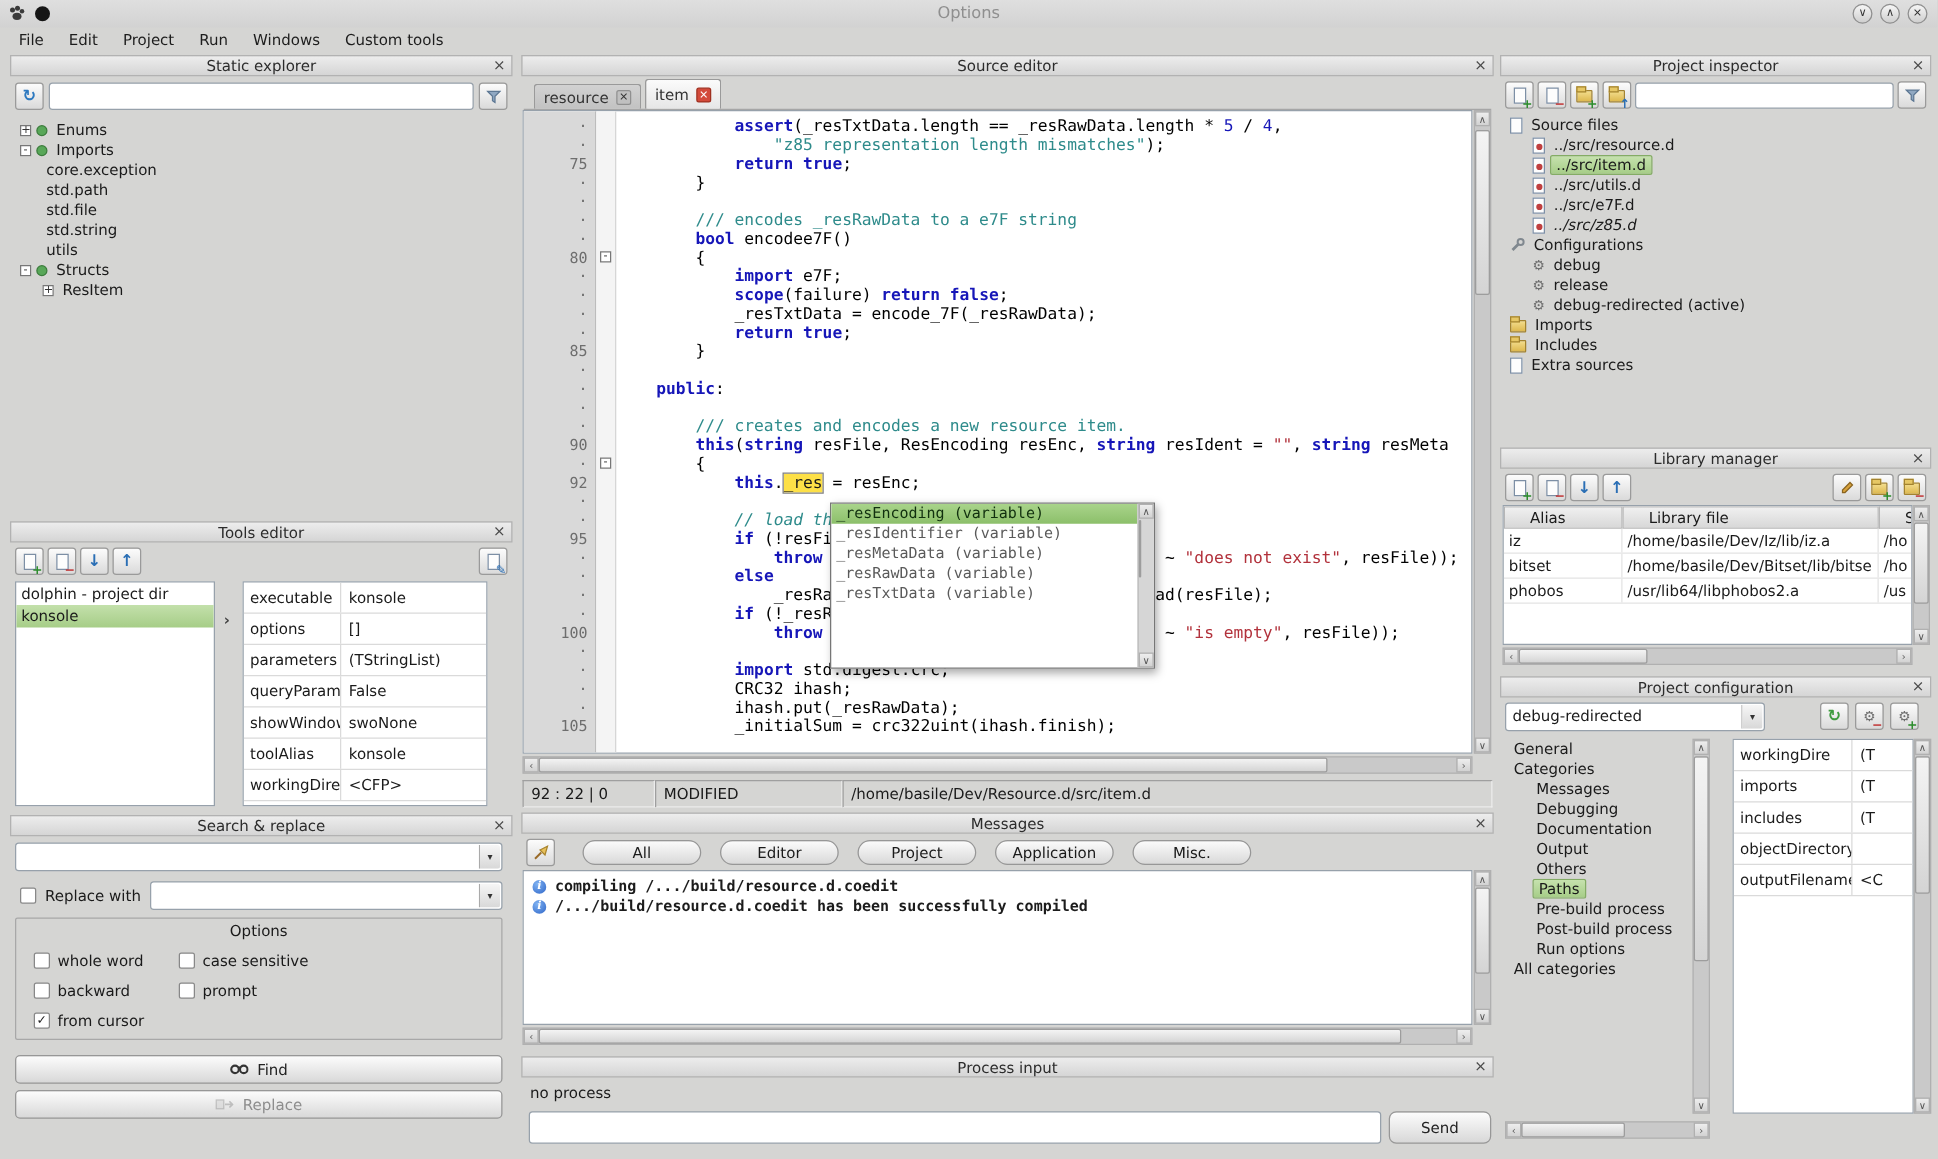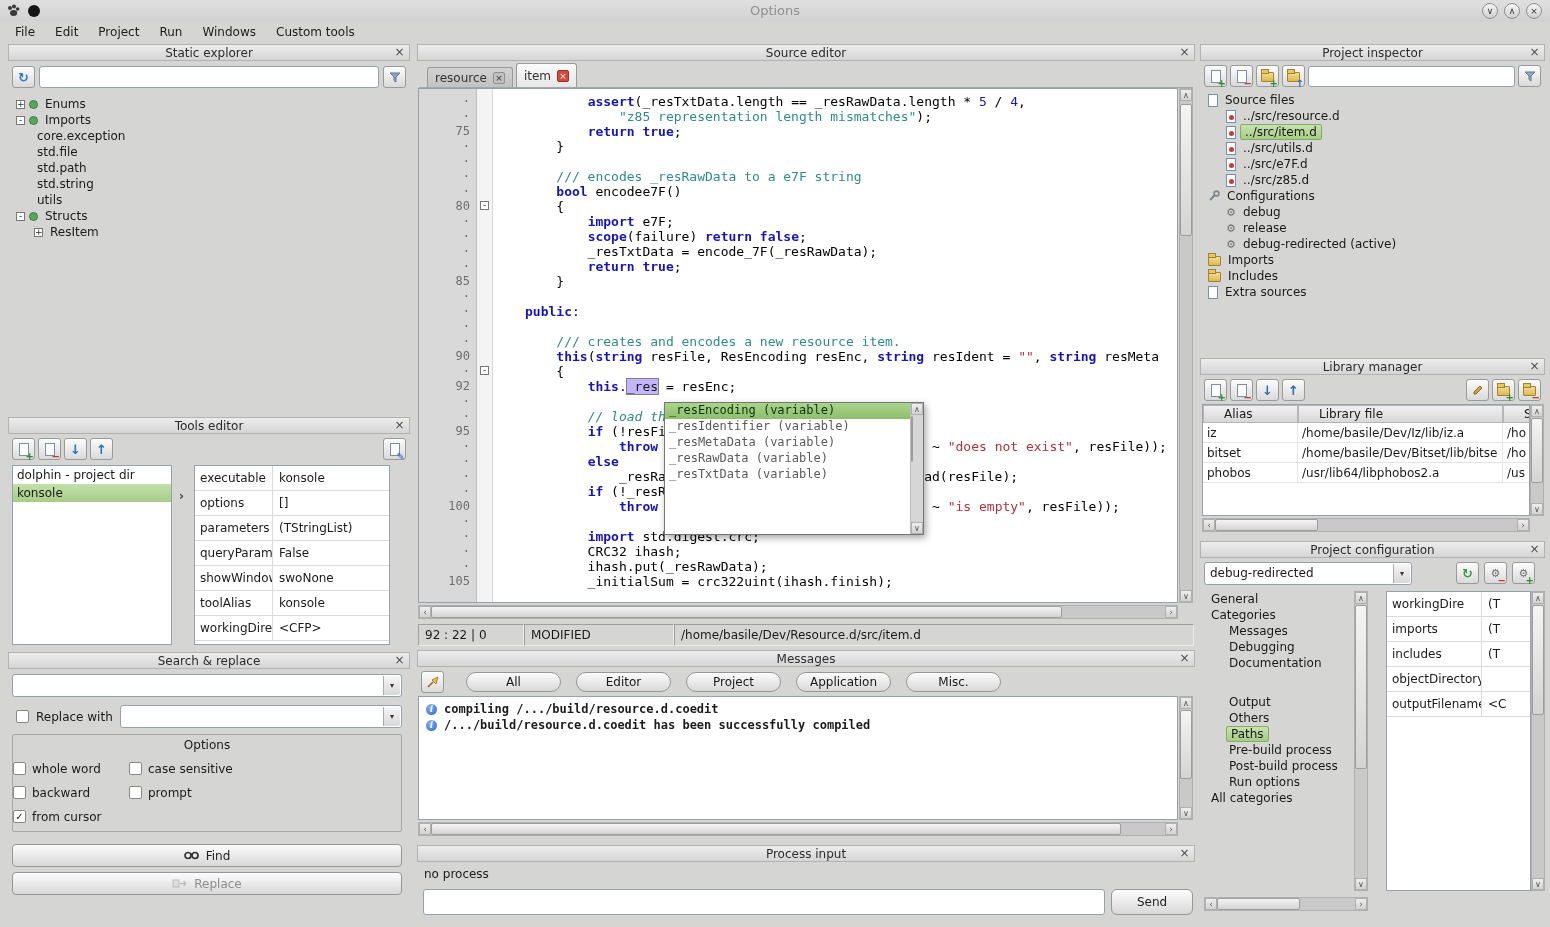--- a/index.html
+++ b/index.html
@@ -88,21 +88,21 @@
 .foldbox{position:absolute;left:3px;width:9px;height:9px;border:1px solid #777;background:#fff;font-size:9px;line-height:7px;text-align:center;color:#333}
 .code{flex:1;padding:5px 0 0 32px;font:13px "DejaVu Sans Mono",monospace;overflow:hidden}
 .cl{height:15px;line-height:15px;white-space:pre}
 .tok-p{color:#000}
 .tok-k{color:#1616b8;font-weight:bold}
 .tok-n{color:#1616b8}
 .tok-s{color:#b2323c}
 .tok-ts{color:#2e8b8b}
 .tok-c{color:#2e8b8b}
 .tok-cm{color:#2e8b8b;font-style:italic}
-.tok-bx{outline:1px solid #808080;background:#c4b5fd}
+.tok-bx{outline:1px solid #808080;background:#fde047}
 .popup{position:absolute;left:245px;top:313px;width:260px;height:133px;background:#fff;border:1px solid #767676;box-shadow:2px 3px 7px rgba(0,0,0,.35);display:flex}
 .pitems{flex:1;overflow:hidden}
 .pitem{height:16px;line-height:16px;padding-left:4px;font:12px "DejaVu Sans Mono",monospace;color:#5a5a5a;white-space:nowrap}
 .pitem.sel{background:linear-gradient(#a9d48b,#8cbf6a);color:#11300e}
 .pscroll{width:13px;border-left:1px solid #bbb;background:#d6d6d6;display:flex;flex-direction:column}
 .statusbar{position:absolute;left:1px;right:1px;top:580px;height:22px;display:flex}
 .scell{border:1px solid;border-color:#9f9f9f #ececec #ececec #9f9f9f;display:flex;align-items:center;padding:0 6px;white-space:nowrap;overflow:hidden}
 
 
 .mrow{height:16px;display:flex;align-items:center;gap:7px;padding-left:7px}
@@ -168,24 +168,24 @@
       </div>
       <div class="trow" style="padding-left: 4px;">
         <span class="exp">-</span>
         <span class="ic-dot"></span>
         <span class="tlabel">Imports</span>
       </div>
       <div class="trow" style="padding-left: 22px;">
         <span class="tlabel">core.exception</span>
       </div>
       <div class="trow" style="padding-left: 22px;">
+        <span class="tlabel">std.path</span>
+      </div>
+      <div class="trow" style="padding-left: 22px;">
         <span class="tlabel">std.file</span>
-      </div>
-      <div class="trow" style="padding-left: 22px;">
-        <span class="tlabel">std.path</span>
       </div>
       <div class="trow" style="padding-left: 22px;">
         <span class="tlabel">std.string</span>
       </div>
       <div class="trow" style="padding-left: 22px;">
         <span class="tlabel">utils</span>
       </div>
       <div class="trow" style="padding-left: 4px;">
         <span class="exp">-</span>
         <span class="ic-dot"></span>
@@ -273,21 +273,21 @@
   <div style="position:absolute;left:8px;top:53px;right:8px;height:23px;display:flex;align-items:center;gap:7px">
     <span class="cbox"></span>
     <span>Replace with</span>
     <div class="combo" style="flex:1;height:23px">
       <div class="combo-text"></div>
       <span class="combo-arrow">▾</span>
     </div>
   </div>
   <div class="group" style="position:absolute;left:4px;right:8px;top:82px;height:98px">
     <div style="text-align:center;padding-top:3px">Options</div>
-    <div id="opt-grid" class="optgrid" style="position:absolute;left:0;right:6px;top:26px">
+    <div id="opt-grid" class="optgrid" style="position:absolute;left:14px;right:6px;top:26px">
         <div class="cbrow">
           <span class="cbox"></span>
           <span>whole word</span>
         </div>
         <div class="cbrow">
           <span class="cbox"></span>
           <span>case sensitive</span>
         </div>
         <div class="cbrow">
           <span class="cbox"></span>
@@ -515,21 +515,21 @@
         <span class="tlabel">../src/item.d</span>
       </div>
       <div class="trow" style="padding-left: 22px;">
         <span class="ic-doc ic-doc-d"></span>
         <span class="tlabel">../src/utils.d</span>
       </div>
       <div class="trow" style="padding-left: 22px;">
         <span class="ic-doc ic-doc-d"></span>
         <span class="tlabel">../src/e7F.d</span>
       </div>
-      <div class="trow" style="padding-left: 22px;">
+      <div class="trow" style="padding-left: 22px; font-style: italic;">
         <span class="ic-doc ic-doc-d"></span>
         <span class="tlabel">../src/z85.d</span>
       </div>
       <div class="trow" style="padding-left: 4px;">
         <span class="ic-wrench"><svg width="12" height="12">
             <path d="M2 10 L7 5" stroke="#80888f" stroke-width="2.2"></path>
             <circle cx="8.5" cy="3.5" r="2.4" fill="none" stroke="#80888f" stroke-width="1.6"></circle>
           </svg></span>
         <span class="tlabel">Configurations</span>
       </div>
@@ -664,21 +664,21 @@
       </div>
       <div class="trow" style="padding-left: 22px;">
         <span class="tlabel">Messages</span>
       </div>
       <div class="trow" style="padding-left: 22px;">
         <span class="tlabel">Debugging</span>
       </div>
       <div class="trow" style="padding-left: 22px;">
         <span class="tlabel">Documentation</span>
       </div>
-      <div class="trow" style="padding-left: 22px; margin-top: 23px;">
+      <div class="trow" style="padding-left: 22px;">
         <span class="tlabel">Output</span>
       </div>
       <div class="trow" style="padding-left: 22px;">
         <span class="tlabel">Others</span>
       </div>
       <div class="trow selected" style="padding-left: 22px;">
         <span class="tlabel">Paths</span>
       </div>
       <div class="trow" style="padding-left: 22px;">
         <span class="tlabel">Pre-build process</span>

